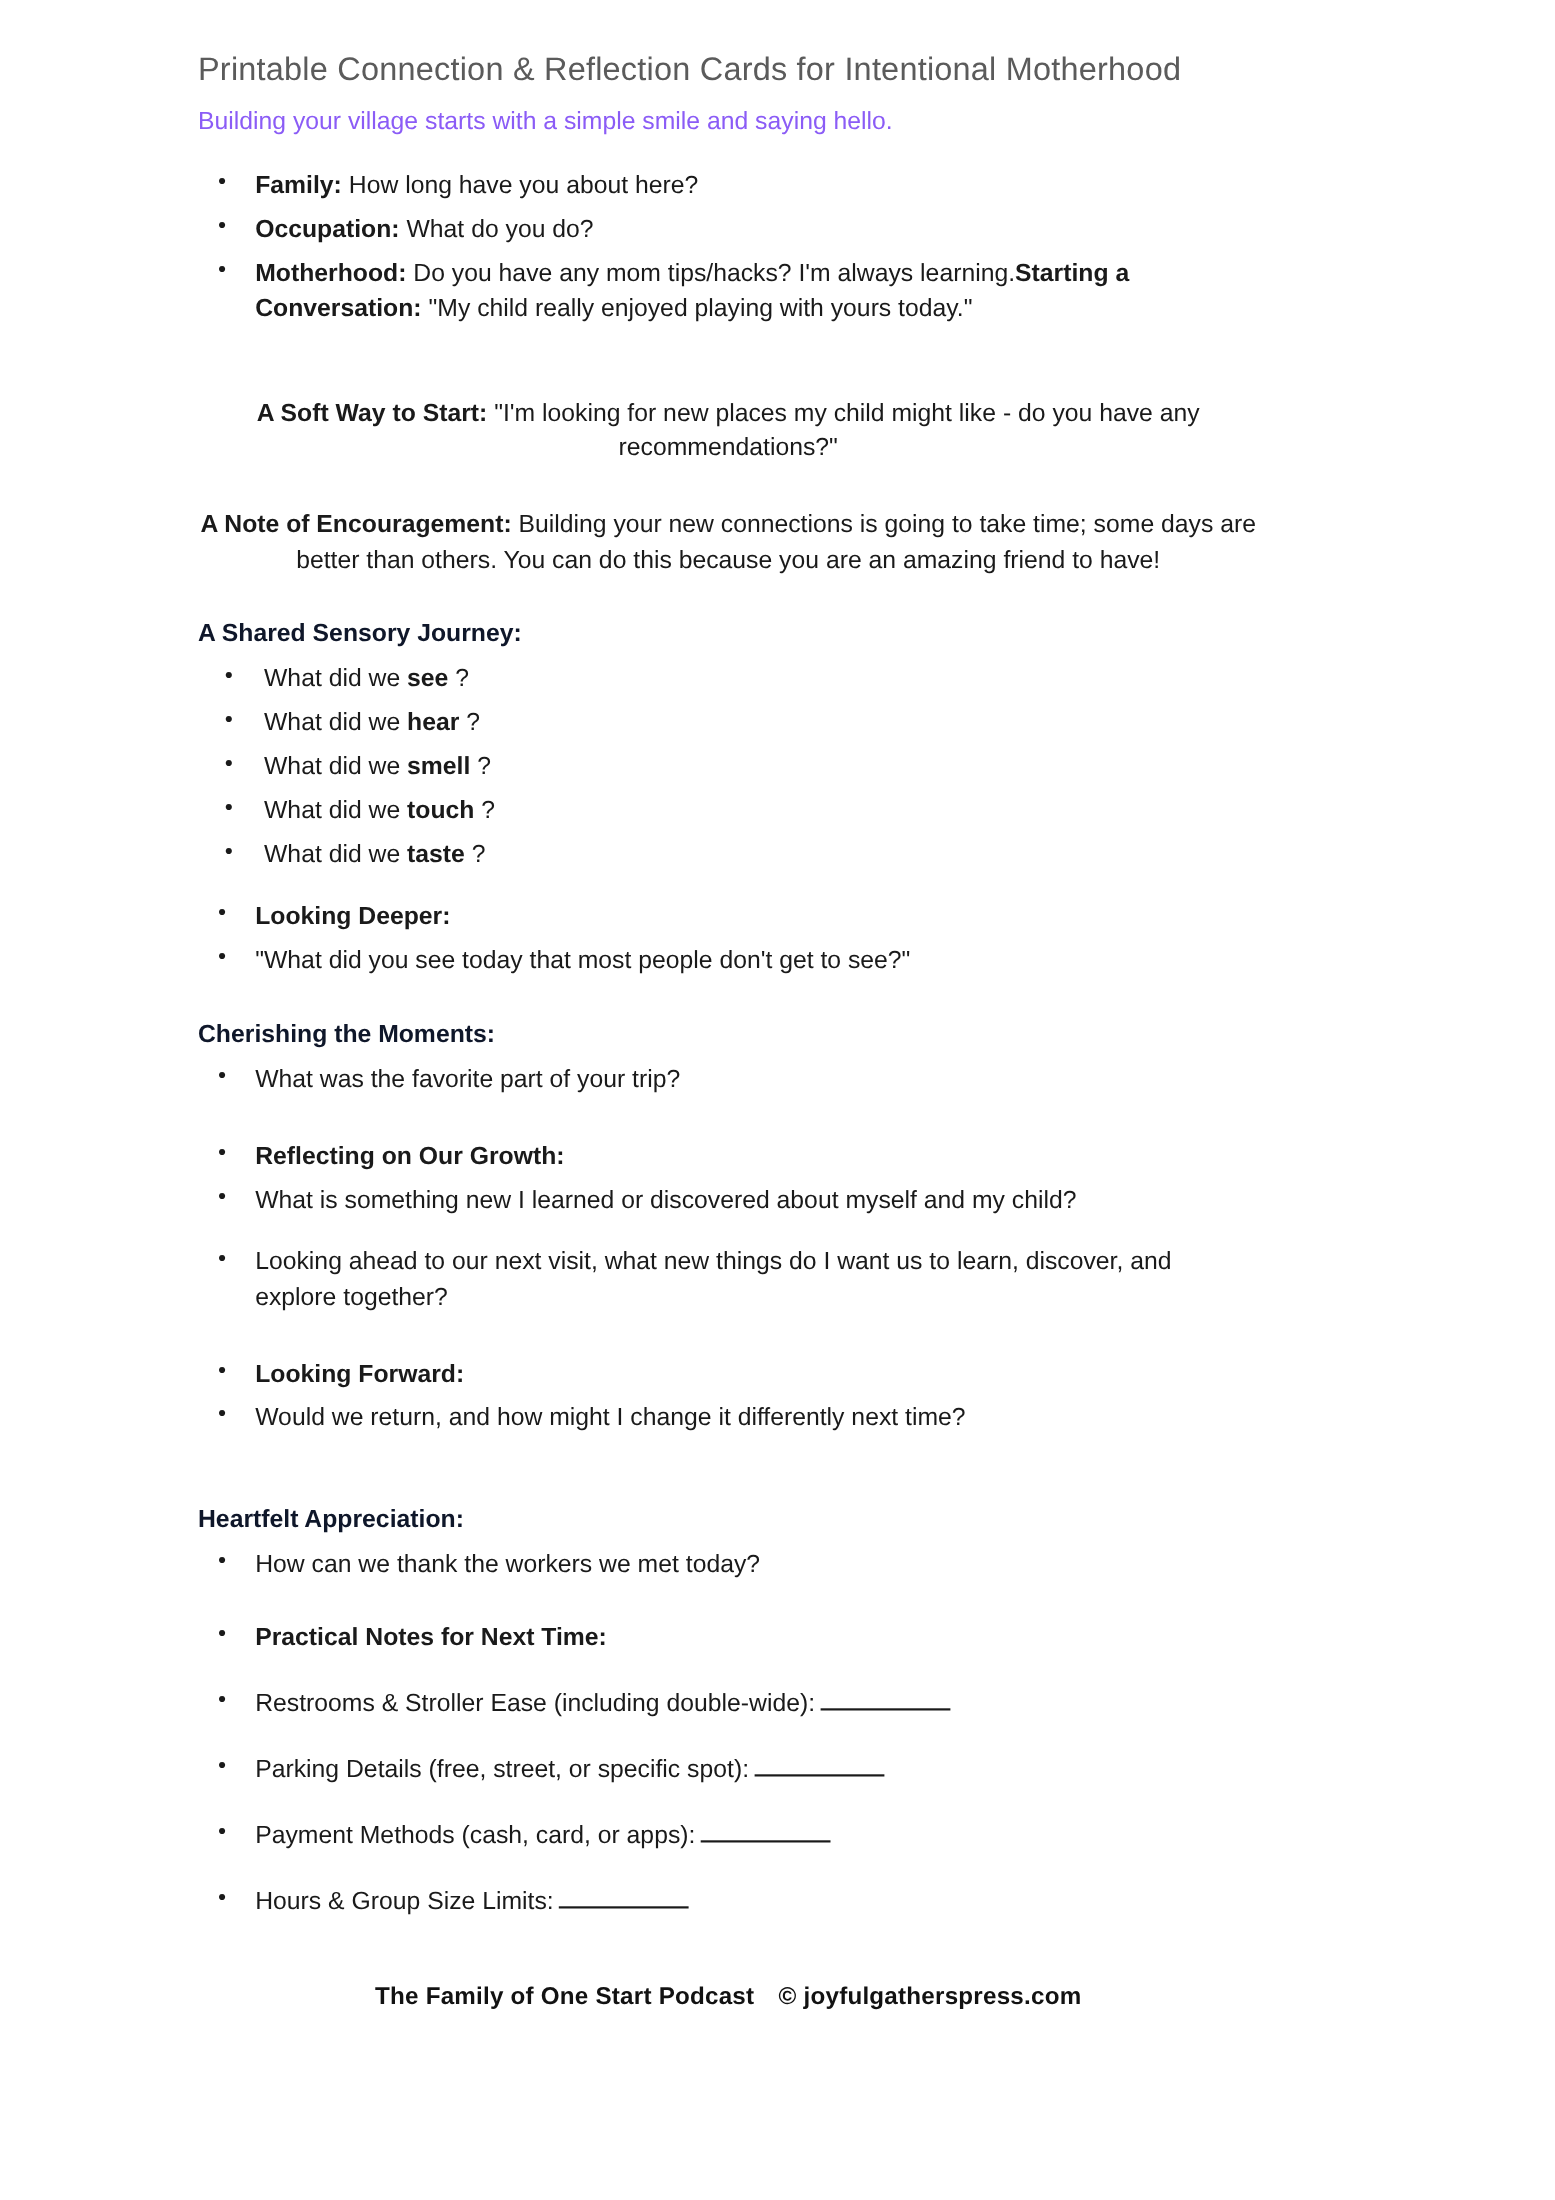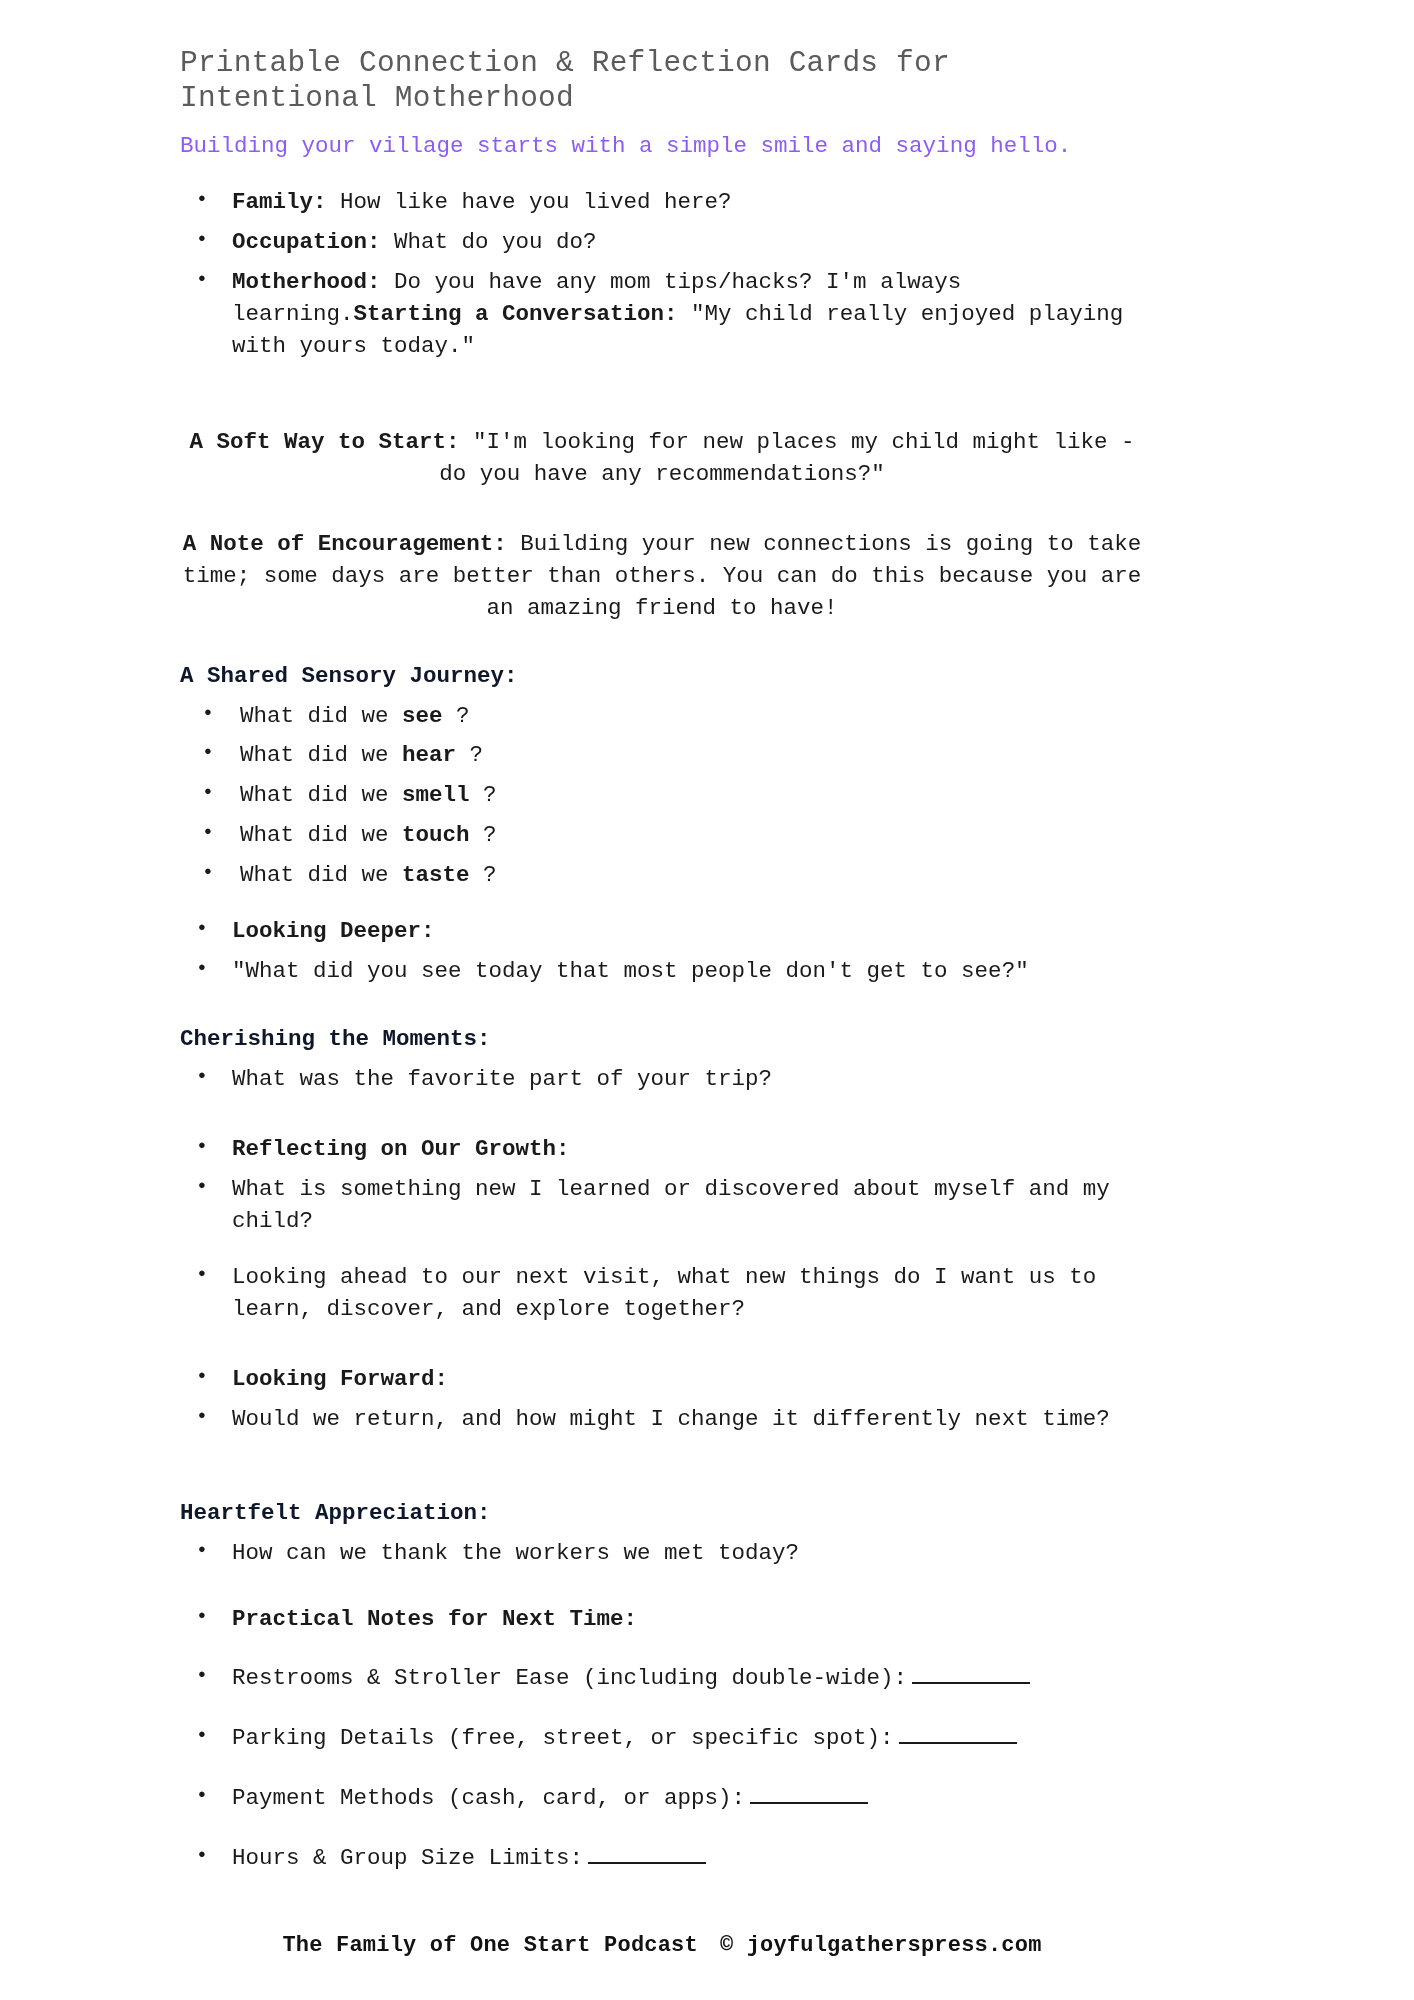--- a/index.html
+++ b/index.html
@@ -13,21 +13,20 @@
     font-family: "Liberation Sans", sans-serif;
     color: #1a1a1a;
     -webkit-font-smoothing: antialiased;
   }
   .page {
     width: 1294px;
     min-height: 2000px;
     box-sizing: border-box;
     padding: 46px 150px 30px 180px;
     position: relative;
-    font-family: Liberation Mono, monospace;
   }
   .doc-title {
     font-size: 29.5px;
     font-weight: 400;
     color: #5b5b5b;
     letter-spacing: 0.2px;
     margin: 0 0 14px 0;
     line-height: 1.2;
   }
   .subtitle {
@@ -108,21 +107,21 @@
 
 <div class="page">
 
   <h1 class="doc-title">Printable Connection &amp; Reflection Cards for Intentional Motherhood</h1>
 
   <p class="subtitle">Building your village starts with a simple smile and saying hello.</p>
 
   <ul class="list tight">
     <li>
       <span class="b">Family:</span>
-      <span>How like have you lived here?</span>
+      <span>How long have you about here?</span>
     </li>
     <li>
       <span class="b">Occupation:</span>
       <span>What do you do?</span>
     </li>
     <li>
       <span class="b">Motherhood:</span>
       <span>Do you have any mom tips/hacks? I'm always learning.</span><span class="b">Starting a Conversation:</span>
       <span>"My child really enjoyed playing with yours today."</span>
     </li>

